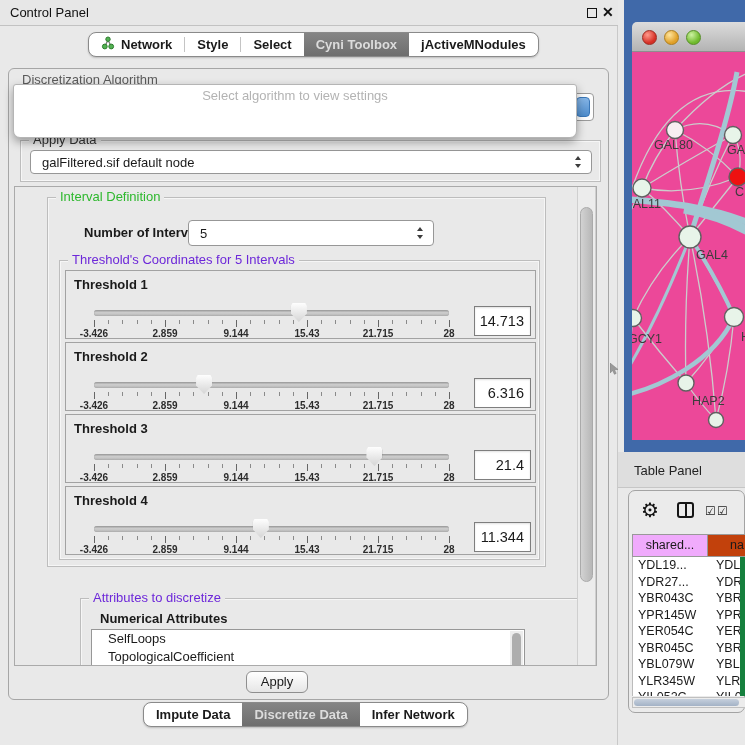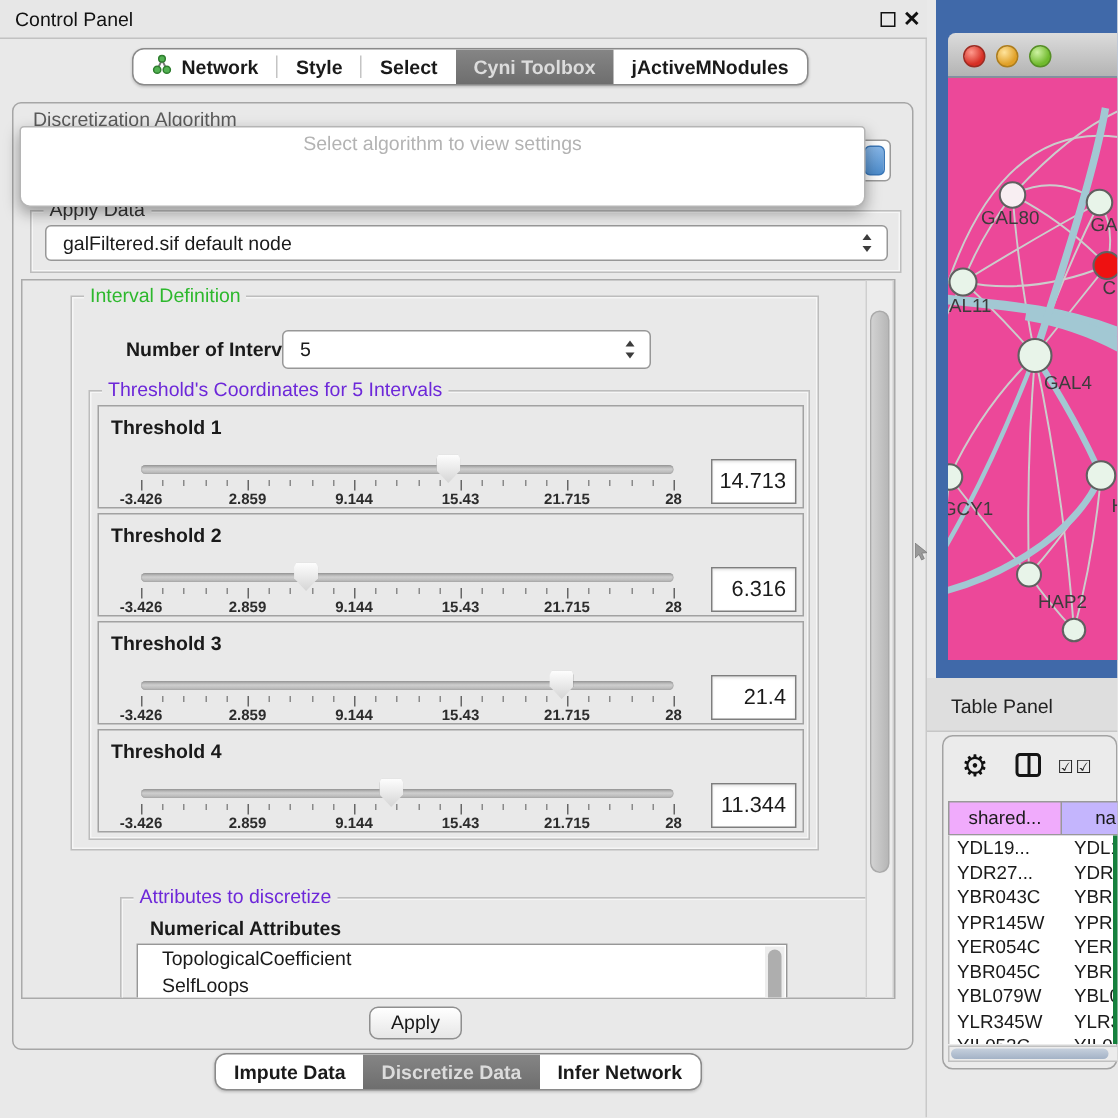--- a/index.html
+++ b/index.html
@@ -91,22 +91,22 @@
   .tp-titlebar { left:618px; top:452px; width:127px; height:36px; background:#dedede; border-bottom:1px solid #c6c6c6; }
   .tp-title { left:16px; top:11px; font-size:13px; color:#222; }
   .table-outer { left:628px; top:490px; width:117px; height:223px; border:1px solid #a3a3a3; border-radius:7px; background:#ebebeb; }
   .gear-ic { position:absolute; left:12px; top:7px; font-size:20px; color:#111; }
   .split-ic { position:absolute; left:48px; top:11px; width:17px; height:16px; border:2px solid #151515; border-radius:3px; }
   .split-ic:before { content:""; position:absolute; left:5.5px; top:0; width:2px; height:12px; background:#151515; }
   .chk-ic { position:absolute; top:13px; font-size:12px; color:#222; }
   .thead { position:absolute; left:3px; top:43px; width:114px; height:23px; display:flex; }
   .thcell { border:1px solid #999; font-size:12.5px; line-height:21px; }
   .thcell.c1 { width:76px; background:#f0abfc; text-align:center; }
-  .thcell.c2 { flex:1; background:#c4b5fd; border-left:none; text-align:right; padding-right:1px; }
-  .tbody { position:absolute; left:3px; top:66px; width:114px; height:139px; background:#fff; border-left:1px solid #bbb; border-right:4px solid #15803d; overflow:hidden; }
+  .thcell.c2 { flex:1; background:#c2410c; border-left:none; text-align:right; padding-right:1px; }
+  .tbody { position:absolute; left:3px; top:66px; width:114px; height:139px; background:#fff; border-left:1px solid #bbb; border-right:6px solid #15803d; overflow:hidden; }
   .trow { display:flex; height:16.5px; line-height:16.5px; font-size:12.5px; }
   .tcell.c1 { width:79px; padding-left:5px; }
   .tcell.c2 { flex:1; padding-left:4px; overflow:hidden; white-space:nowrap; }
   .hscroll { position:absolute; left:3px; top:206px; width:114px; height:11px; background:#ececec; border:1px solid #c0c0c0; }
   .hthumb { position:absolute; left:1px; top:1px; width:105px; height:7px; border-radius:4px; background:linear-gradient(#c6d0dd,#a3b2c6); }
 
   .cursor-ic { left:610px; top:361px; z-index:9; }
 </style>
 </head>
 <body>
@@ -330,22 +330,22 @@
               <span class="tick-label" style="left: 383px;">28</span>
               <div class="thr-value">11.344</div>
             </div>
           </div>
       </div>
       <div class="group attr-group">
         <span class="group-title gt-blue">Attributes to discretize</span>
         <div class="attr-heading">Numerical Attributes</div>
         <div class="attr-list">
           <div>
+              <div class="attr-item">SelfLoops</div>
               <div class="attr-item">TopologicalCoefficient</div>
-              <div class="attr-item">SelfLoops</div>
             </div>
           <div class="lscroll">
               <div class="lthumb"></div>
             </div>
         </div>
       </div>
     </div>
 
     <div class="vscroll">
       <div class="vthumb"></div>

